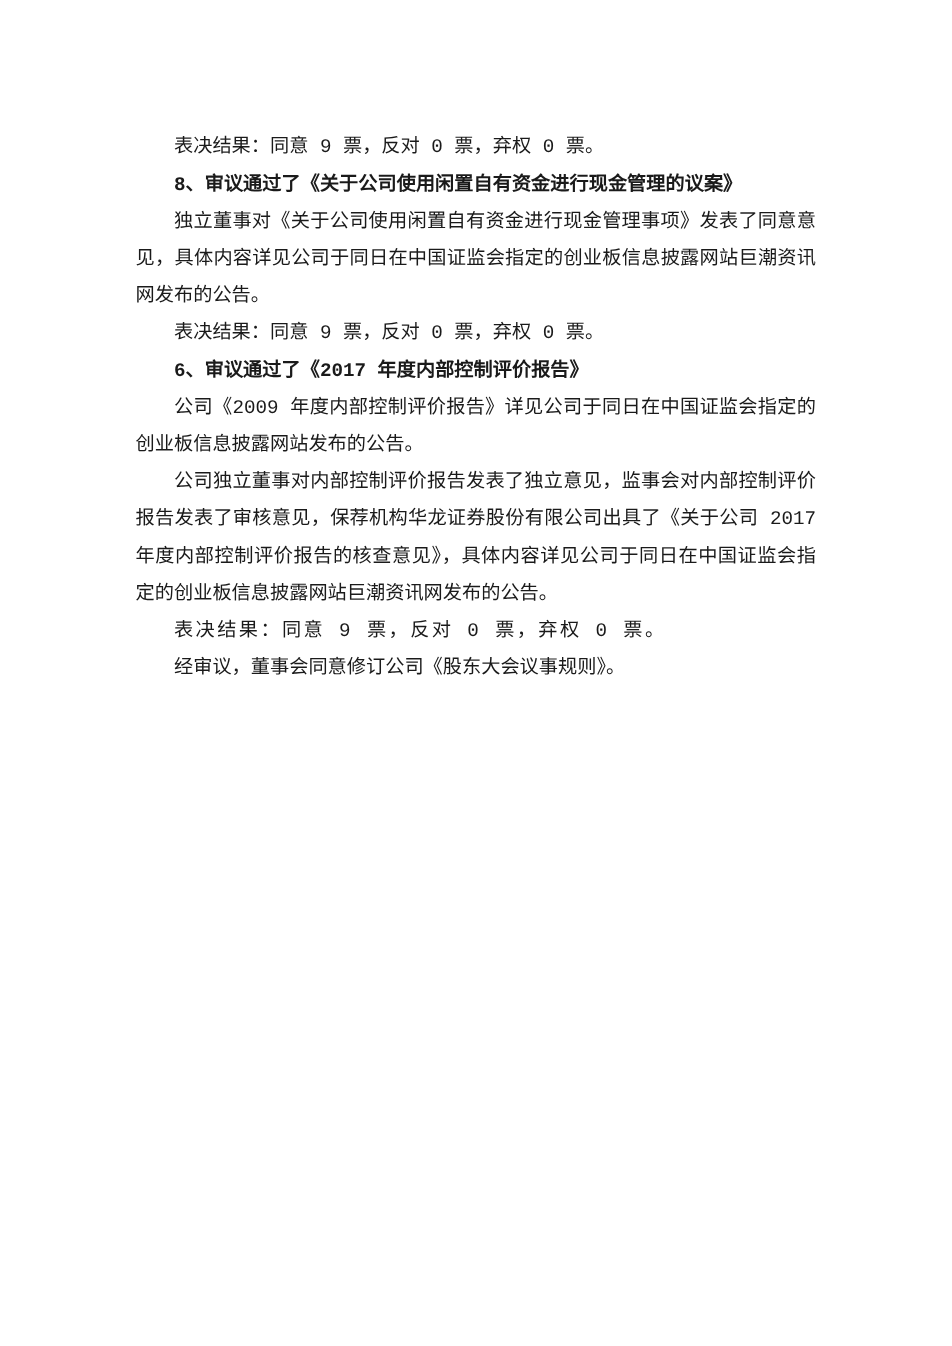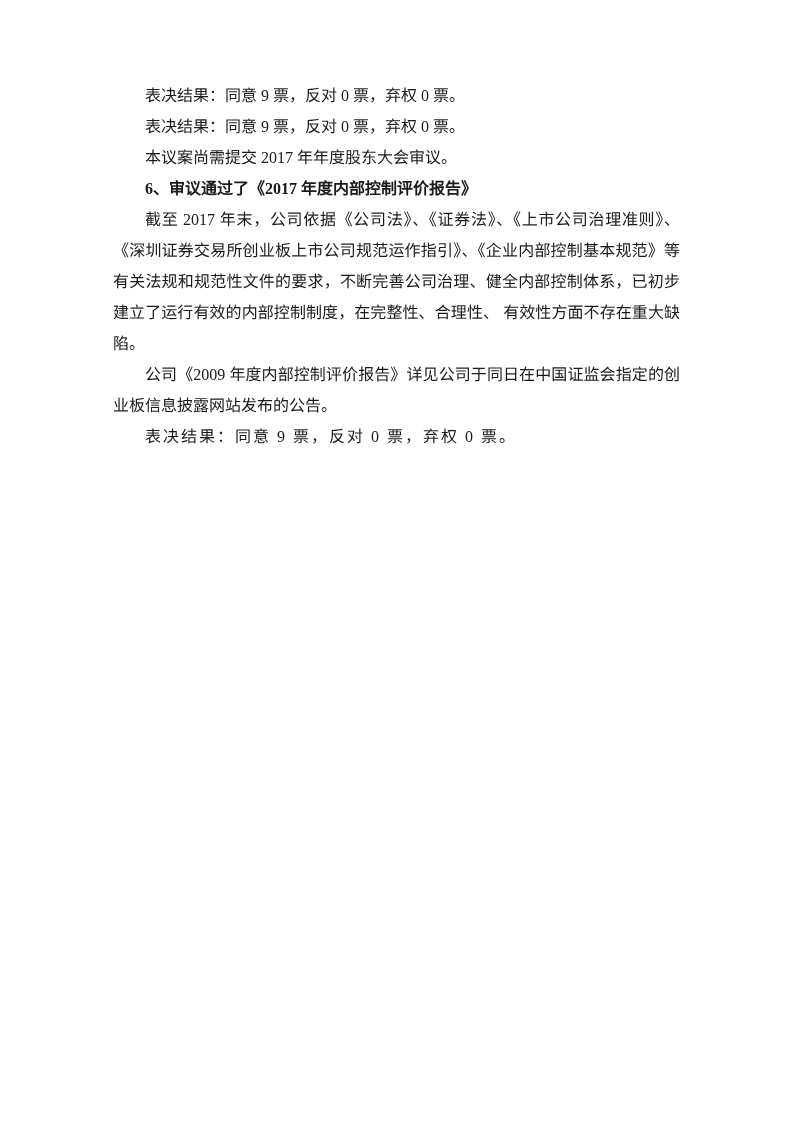--- a/index.html
+++ b/index.html
@@ -7,23 +7,23 @@
     padding: 0;
     background: #ffffff;
   }
   .page {
     position: relative;
     width: 793px;
     height: 981px;
     margin: 0 auto;
     background: #ffffff;
     box-sizing: border-box;
-    padding: 80px 113px 0 113px;
+    padding: 108px 113px 0 113px;
     overflow: hidden;
-    font-family: Liberation Serif, serif;
+    font-family: Liberation Mono, monospace;
     color: #1a1a1a;
   }
   .para {
     margin: 0;
     font-size: 16px;
     line-height: 31px;
     text-align: justify;
     text-indent: 2em;
     word-break: break-all;
   }
@@ -33,19 +33,21 @@
   }
   .wide {
     letter-spacing: 2px;
   }
 </style>
 </head>
 <body>
 
 <div class="page">
   <p class="para">表决结果：同意 9 票，反对 0 票，弃权 0 票。</p>
+  <p class="para heading">8、审议通过了《关于公司使用闲置自有资金进行现金管理的议案》</p>
+  <p class="para">独立董事对《关于公司使用闲置自有资金进行现金管理事项》发表了同意意见，具体内容详见公司于同日在中国证监会指定的创业板信息披露网站巨潮资讯网发布的公告。</p>
   <p class="para">表决结果：同意 9 票，反对 0 票，弃权 0 票。</p>
-  <p class="para">本议案尚需提交 2017 年年度股东大会审议。</p>
   <p class="para heading">6、审议通过了《2017 年度内部控制评价报告》</p>
-  <p class="para">截至 2017 年末，公司依据《公司法》、《证券法》、《上市公司治理准则》、《深圳证券交易所创业板上市公司规范运作指引》、《企业内部控制基本规范》等有关法规和规范性文件的要求，不断完善公司治理、健全内部控制体系，已初步建立了运行有效的内部控制制度，在完整性、合理性、 有效性方面不存在重大缺陷。</p>
   <p class="para">公司《2009 年度内部控制评价报告》详见公司于同日在中国证监会指定的创业板信息披露网站发布的公告。</p>
+  <p class="para">公司独立董事对内部控制评价报告发表了独立意见，监事会对内部控制评价报告发表了审核意见，保荐机构华龙证券股份有限公司出具了《关于公司 2017 年度内部控制评价报告的核查意见》，具体内容详见公司于同日在中国证监会指定的创业板信息披露网站巨潮资讯网发布的公告。</p>
   <p class="para wide">表决结果：同意 9 票，反对 0 票，弃权 0 票。</p>
+  <p class="para">经审议，董事会同意修订公司《股东大会议事规则》。</p>
 </div>
 
 </body></html>

